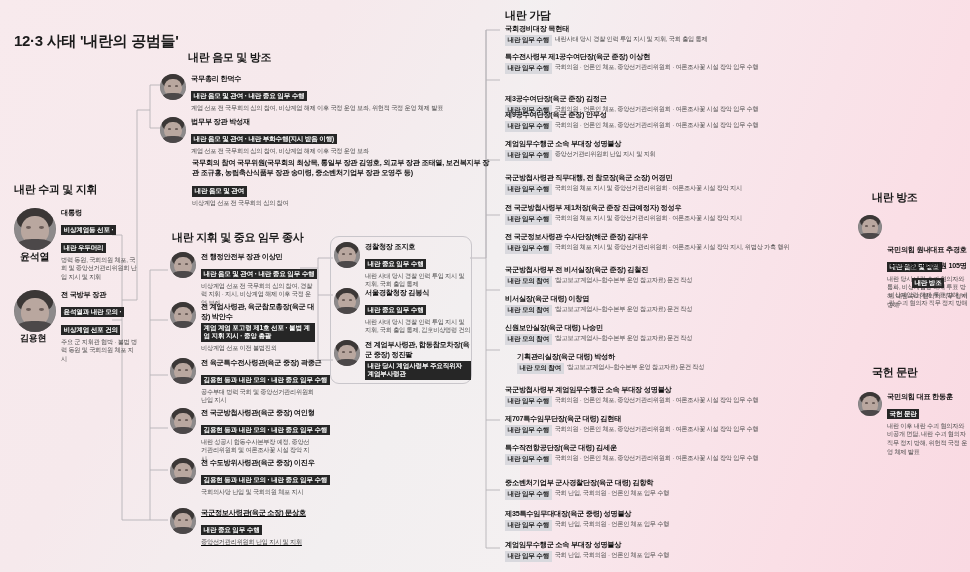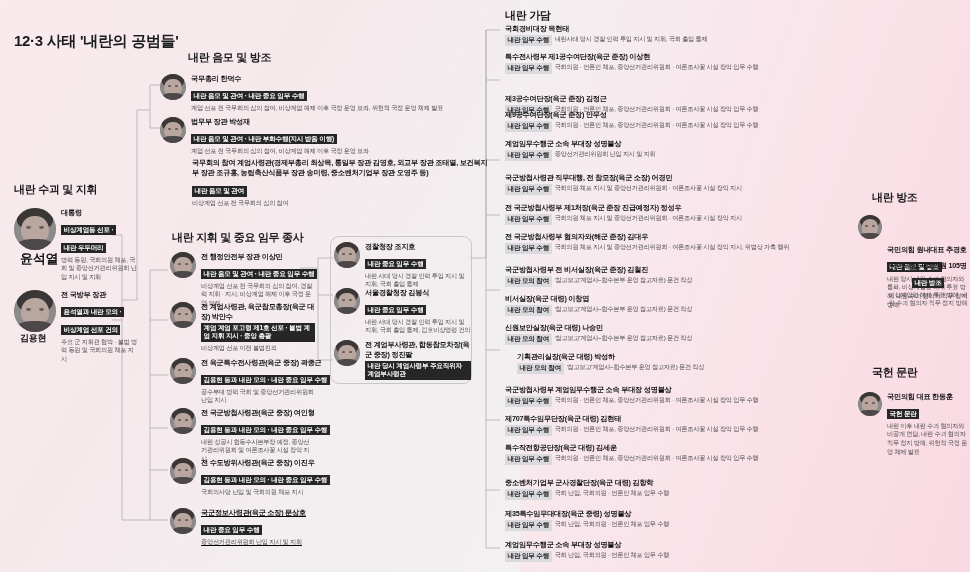--- a/index.html
+++ b/index.html
@@ -206,21 +206,21 @@
         <i class="gb"></i>
         <i class="body"></i>
     </div>
     <div class="txt" style="width:78px;">
       <div class="nm">대통령</div>
       <div class="tag">비상계엄등 선포 ·</div>
       <div class="tag">내란 우두머리</div>
       <div class="desc">병력 동원, 국회의원 체포, 국회 및 중앙선거관리위원회 난입 지시 및 지휘</div>
     </div>
   </div>
-  <div class="nm" style="position:absolute; left:20px; top:250px; font-size:13px;">윤석열</div>
+  <div class="nm" style="position:absolute; left:20px; top:250px; font-size:10px;">윤석열</div>
 
   <div class="entry" style="left:14px; top:290px; width:125px;">
     <div class="ph" style="width:42px;height:42px;">
       <i class="hair"></i>
         <i class="face"></i>
         <i class="ga"></i>
         <i class="gb"></i>
         <i class="body"></i>
     </div>
     <div class="txt" style="width:78px;">
@@ -259,21 +259,21 @@
     </div>
     <div class="txt" style="width:300px;">
       <div class="nm">법무부 장관 박성재</div>
       <div class="tag">내란 음모 및 관여 · 내란 부화수행(지시 받음 이행)</div>
       <div class="desc nowrap">계엄 선포 전 국무회의 심의 참여, 비상계엄 해제 이후 국정 운영 보좌</div>
     </div>
   </div>
 
   <div class="entry" style="left:192px; top:158px; width:310px;">
     <div class="txt" style="width:300px;">
-      <div class="nm wrap" style="line-height:1.45;">국무회의 참여 계엄사령관(경제부총리 최상목, 통일부 장관 김영호, 외교부 장관 조태열, 보건복지부 장관 조규홍, 농림축산식품부 장관 송미령, 중소벤처기업부 장관 오영주 등)</div>
+      <div class="nm wrap" style="line-height:1.45;">국무회의 참여 국무위원(국무회의 최상목, 통일부 장관 김영호, 외교부 장관 조태열, 보건복지부 장관 조규홍, 농림축산식품부 장관 송미령, 중소벤처기업부 장관 오영주 등)</div>
       <div class="tag">내란 음모 및 관여</div>
       <div class="desc nowrap">비상계엄 선포 전 국무회의 심의 참여</div>
     </div>
   </div>
 
   <div class="sec-head" style="left:172px; top:230px;">내란 지휘 및 중요 임무 종사</div>
 
   <div class="entry" style="left:170px; top:252px; width:145px;">
     <div class="ph" style="width:26px;height:26px;">
       <i class="hair"></i>
@@ -462,21 +462,21 @@
 
   <div class="card" style="left:505px; top:203px; width:350px;">
     <div class="nm">전 국군방첩사령부 제1처장(육군 준장 진급예정자) 정성우</div>
     <div class="inline-row">
       <span class="tag lt">내란 임무 수행</span>
       <span class="desc">국회의원 체포 지시 및 중앙선거관리위원회 · 여론조사꽃 시설 장악 지시</span>
     </div>
   </div>
 
   <div class="card" style="left:505px; top:232px; width:350px;">
-    <div class="nm">전 국군방첩사령부 혐의자와(해군 준장) 김대우</div>
+    <div class="nm">전 국군정보사령관 수사단장(해군 준장) 김대우</div>
     <div class="inline-row">
       <span class="tag lt">내란 임무 수행</span>
       <span class="desc">국회의원 체포 지시 및 중앙선거관리위원회 · 여론조사꽃 시설 장악 지시, 위법상 가혹 행위</span>
     </div>
   </div>
 
   <div class="card" style="left:505px; top:265px; width:350px;">
     <div class="nm">국군방첩사령부 전 비서실장(육군 준장) 김철진</div>
     <div class="inline-row">
       <span class="tag lt">내란 모의 참여</span>

